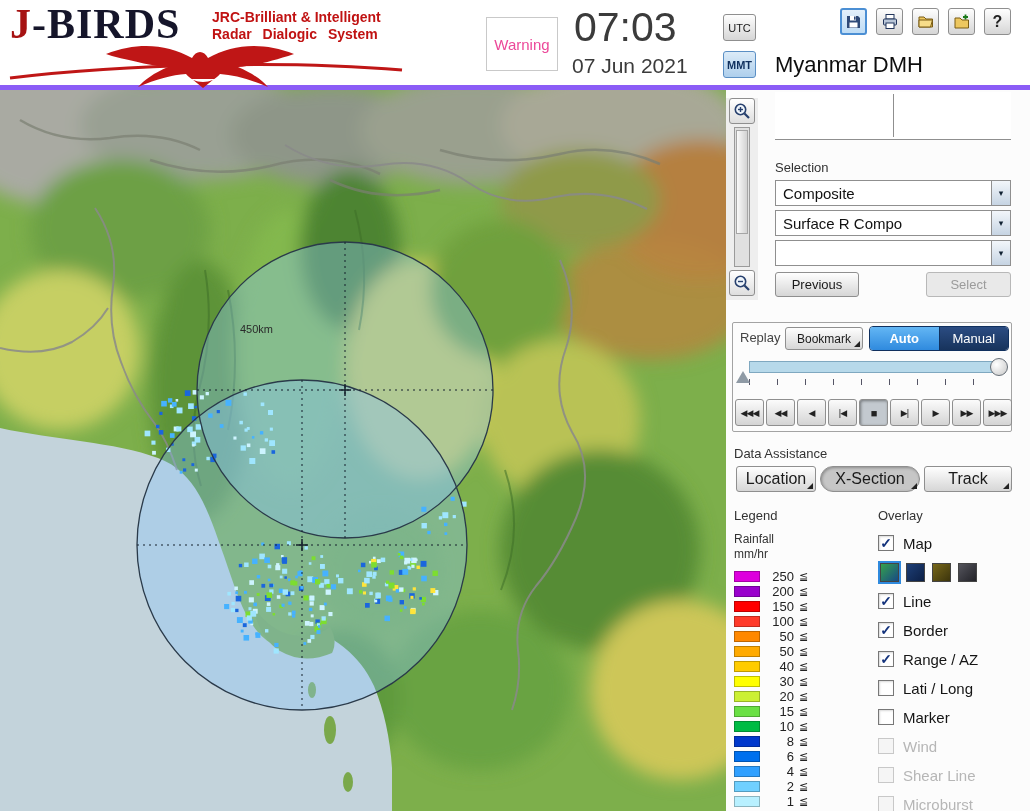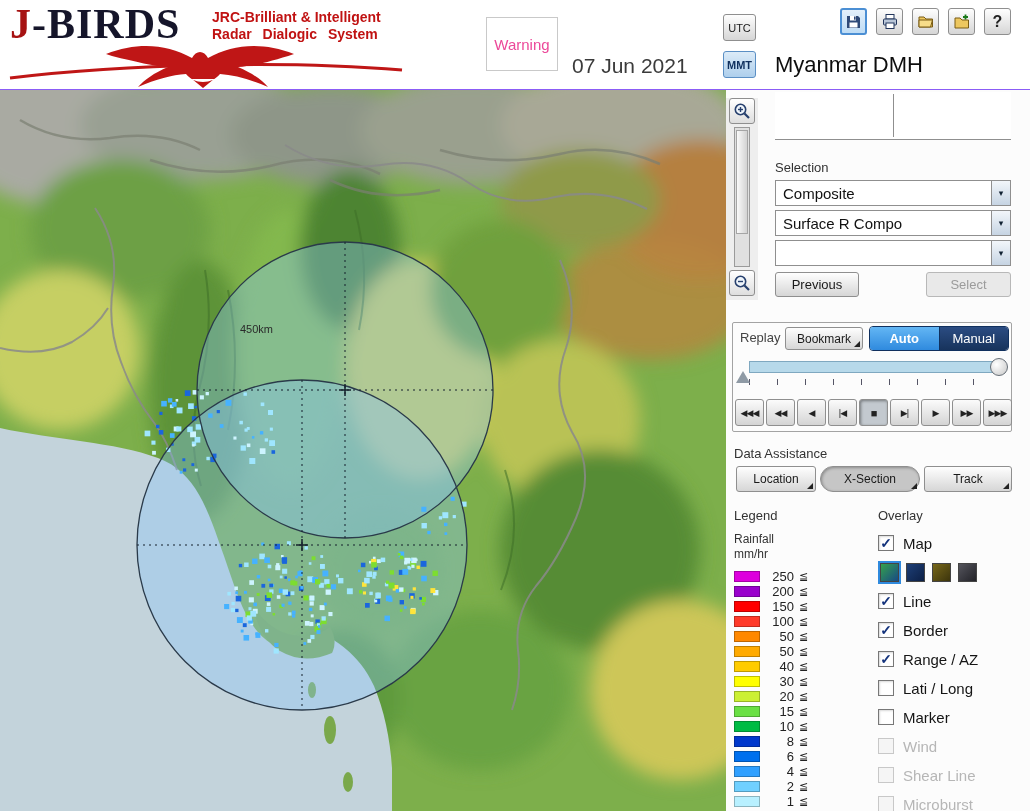--- a/index.html
+++ b/index.html
@@ -3,21 +3,21 @@
 <meta charset="utf-8">
 <style>
   *{box-sizing:border-box;margin:0;padding:0;}
   html,body{width:1030px;height:811px;}
   body{font-family:"Liberation Sans",sans-serif;background:#fff;position:relative;overflow:hidden;}
   button{font-family:"Liberation Sans",sans-serif;cursor:pointer;}
   .btn{background:linear-gradient(#fefefe,#d6d6d6);border:1px solid #8f8f8f;border-radius:3px;font-size:13px;color:#1a1a1a;position:relative;}
   .corner::after{content:"";position:absolute;right:2px;bottom:2px;border-style:solid;border-width:0 0 6px 6px;border-color:transparent transparent #222 transparent;}
 
   
-  .header{position:absolute;left:0;top:0;width:1030px;height:90px;background:#fff;border-bottom:1px solid #8b5cf6;z-index:3;}
+  .header{position:absolute;left:0;top:0;width:1030px;height:90px;background:#fff;border-bottom:5px solid #8b5cf6;z-index:3;}
   .logo-title{position:absolute;left:10px;top:0px;font-family:"Liberation Serif",serif;font-weight:700;font-size:42px;color:#15152a;letter-spacing:1px;}
   .logo-j{color:#a61212;}
   .logo-sub{position:absolute;left:212px;top:9px;color:#c01212;font-weight:700;font-size:14px;line-height:17px;white-space:nowrap;}
   .logo-sub .l2{word-spacing:7px;}
   .bird-svg{position:absolute;left:6px;top:40px;}
   .warning-box{position:absolute;left:486px;top:17px;width:72px;height:54px;border:1px solid #c9c9c9;display:flex;align-items:center;justify-content:center;font-size:15px;color:#ec4899;background:#fff;}
   .clock-time{position:absolute;left:574px;top:4px;font-size:41px;color:#3b3b3b;}
   .clock-date{position:absolute;left:572px;top:54px;font-size:21px;color:#3b3b3b;white-space:nowrap;}
   .tz-col{position:absolute;left:723px;top:14px;display:flex;flex-direction:column;gap:10px;}
   .tz{width:33px;height:27px;font-size:11px;padding:0;}
@@ -57,21 +57,21 @@
   .tl-track{position:absolute;left:16px;top:38px;width:252px;height:12px;background:#b7d9ea;border:1px solid #7fa8c0;}
   .tl-thumb{position:absolute;right:-8px;top:-4px;width:18px;height:18px;border-radius:50%;background:radial-gradient(circle at 35% 35%,#ffffff,#c7c7c7);border:1px solid #666e77;}
   .tl-ticks{position:absolute;left:16px;top:56px;width:252px;height:6px;background:repeating-linear-gradient(to right,#556 0,#556 1px,transparent 1px,transparent 28px);}
   .tl-start-marker{position:absolute;left:3px;top:48px;width:0;height:0;border-left:7px solid transparent;border-right:7px solid transparent;border-bottom:12px solid #8f9aa5;}
   .pb-row{position:absolute;left:2px;top:76px;display:flex;gap:2px;}
   .pb-btn{width:29px;height:27px;font-size:9px;letter-spacing:-1px;padding:0;display:flex;align-items:center;justify-content:center;background:linear-gradient(#fbfbfb,#d4d4d4);border:1px solid #8f8f8f;border-radius:3px;color:#222;}
   .pb-btn.pressed{background:#c3c9cf;box-shadow:inset 1px 1px 3px rgba(0,0,0,.4);font-size:11px;}
 
   .da-label{position:absolute;left:8px;top:356px;font-size:13px;color:#333;}
   .da-row{position:absolute;left:10px;top:376px;display:flex;gap:4px;}
-  .da-btn{height:26px;font-size:12px;}
+  .da-btn{height:26px;font-size:16px;}
   .da-btn.loc{width:80px;}
   .da-btn.xs{width:100px;background:#c6c6c6;box-shadow:inset 1px 1px 3px rgba(0,0,0,.3);border-radius:13px;}
   .da-btn.trk{width:88px;}
 
   .legend-col{position:absolute;left:8px;top:418px;width:140px;}
   .lg-title{font-size:13px;color:#333;}
   .lg-sub{font-size:12px;color:#333;margin-top:9px;line-height:15px;}
   .lg-rows{margin-top:7px;}
   .lg-row{display:flex;align-items:center;height:15px;}
   .lg-swatch{width:26px;height:11px;border:1px solid rgba(0,0,0,.25);}
@@ -98,20 +98,21 @@
     <div class="l1">JRC-Brilliant &amp; Intelligent</div>
     <div class="l2">Radar Dialogic System</div>
   </div>
   <svg class="bird-svg" width="400" height="48" viewBox="0 0 400 48">
     <path d="M4,38 C120,24 280,20 396,30" stroke="#bf1616" stroke-width="3" fill="none"></path>
     <path d="M100,14 C132,2 160,4 186,18 C190,10 198,10 202,18 C228,4 256,2 288,14 C264,22 246,26 232,27 C246,33 256,40 262,47 C244,39 228,35 214,34 C210,39 204,42 197,42 C190,42 184,39 180,34 C166,35 150,39 132,47 C138,40 148,33 162,27 C148,26 130,22 106,16 Z M186,39 L197,48 L208,39 Z" fill="#bf1616"></path>
   </svg>
   <div class="warning-box">
     <span>Warning</span>
   </div>
+  <div class="clock-time">07:03</div>
   <div class="clock-date">07 Jun 2021</div>
   <div class="tz-col">
     <button class="btn tz">UTC</button>
     <button class="btn tz selected">MMT</button>
   </div>
   <div class="icons-row">
     <button class="btn icon-btn highlight">
       <svg width="17" height="17" viewBox="0 0 17 17">
           <path d="M2,3 h11 l2,2 v10 h-13 z" fill="#2e4a78"></path>
           <rect x="5" y="3" width="6" height="4.5" fill="#fff"></rect>

